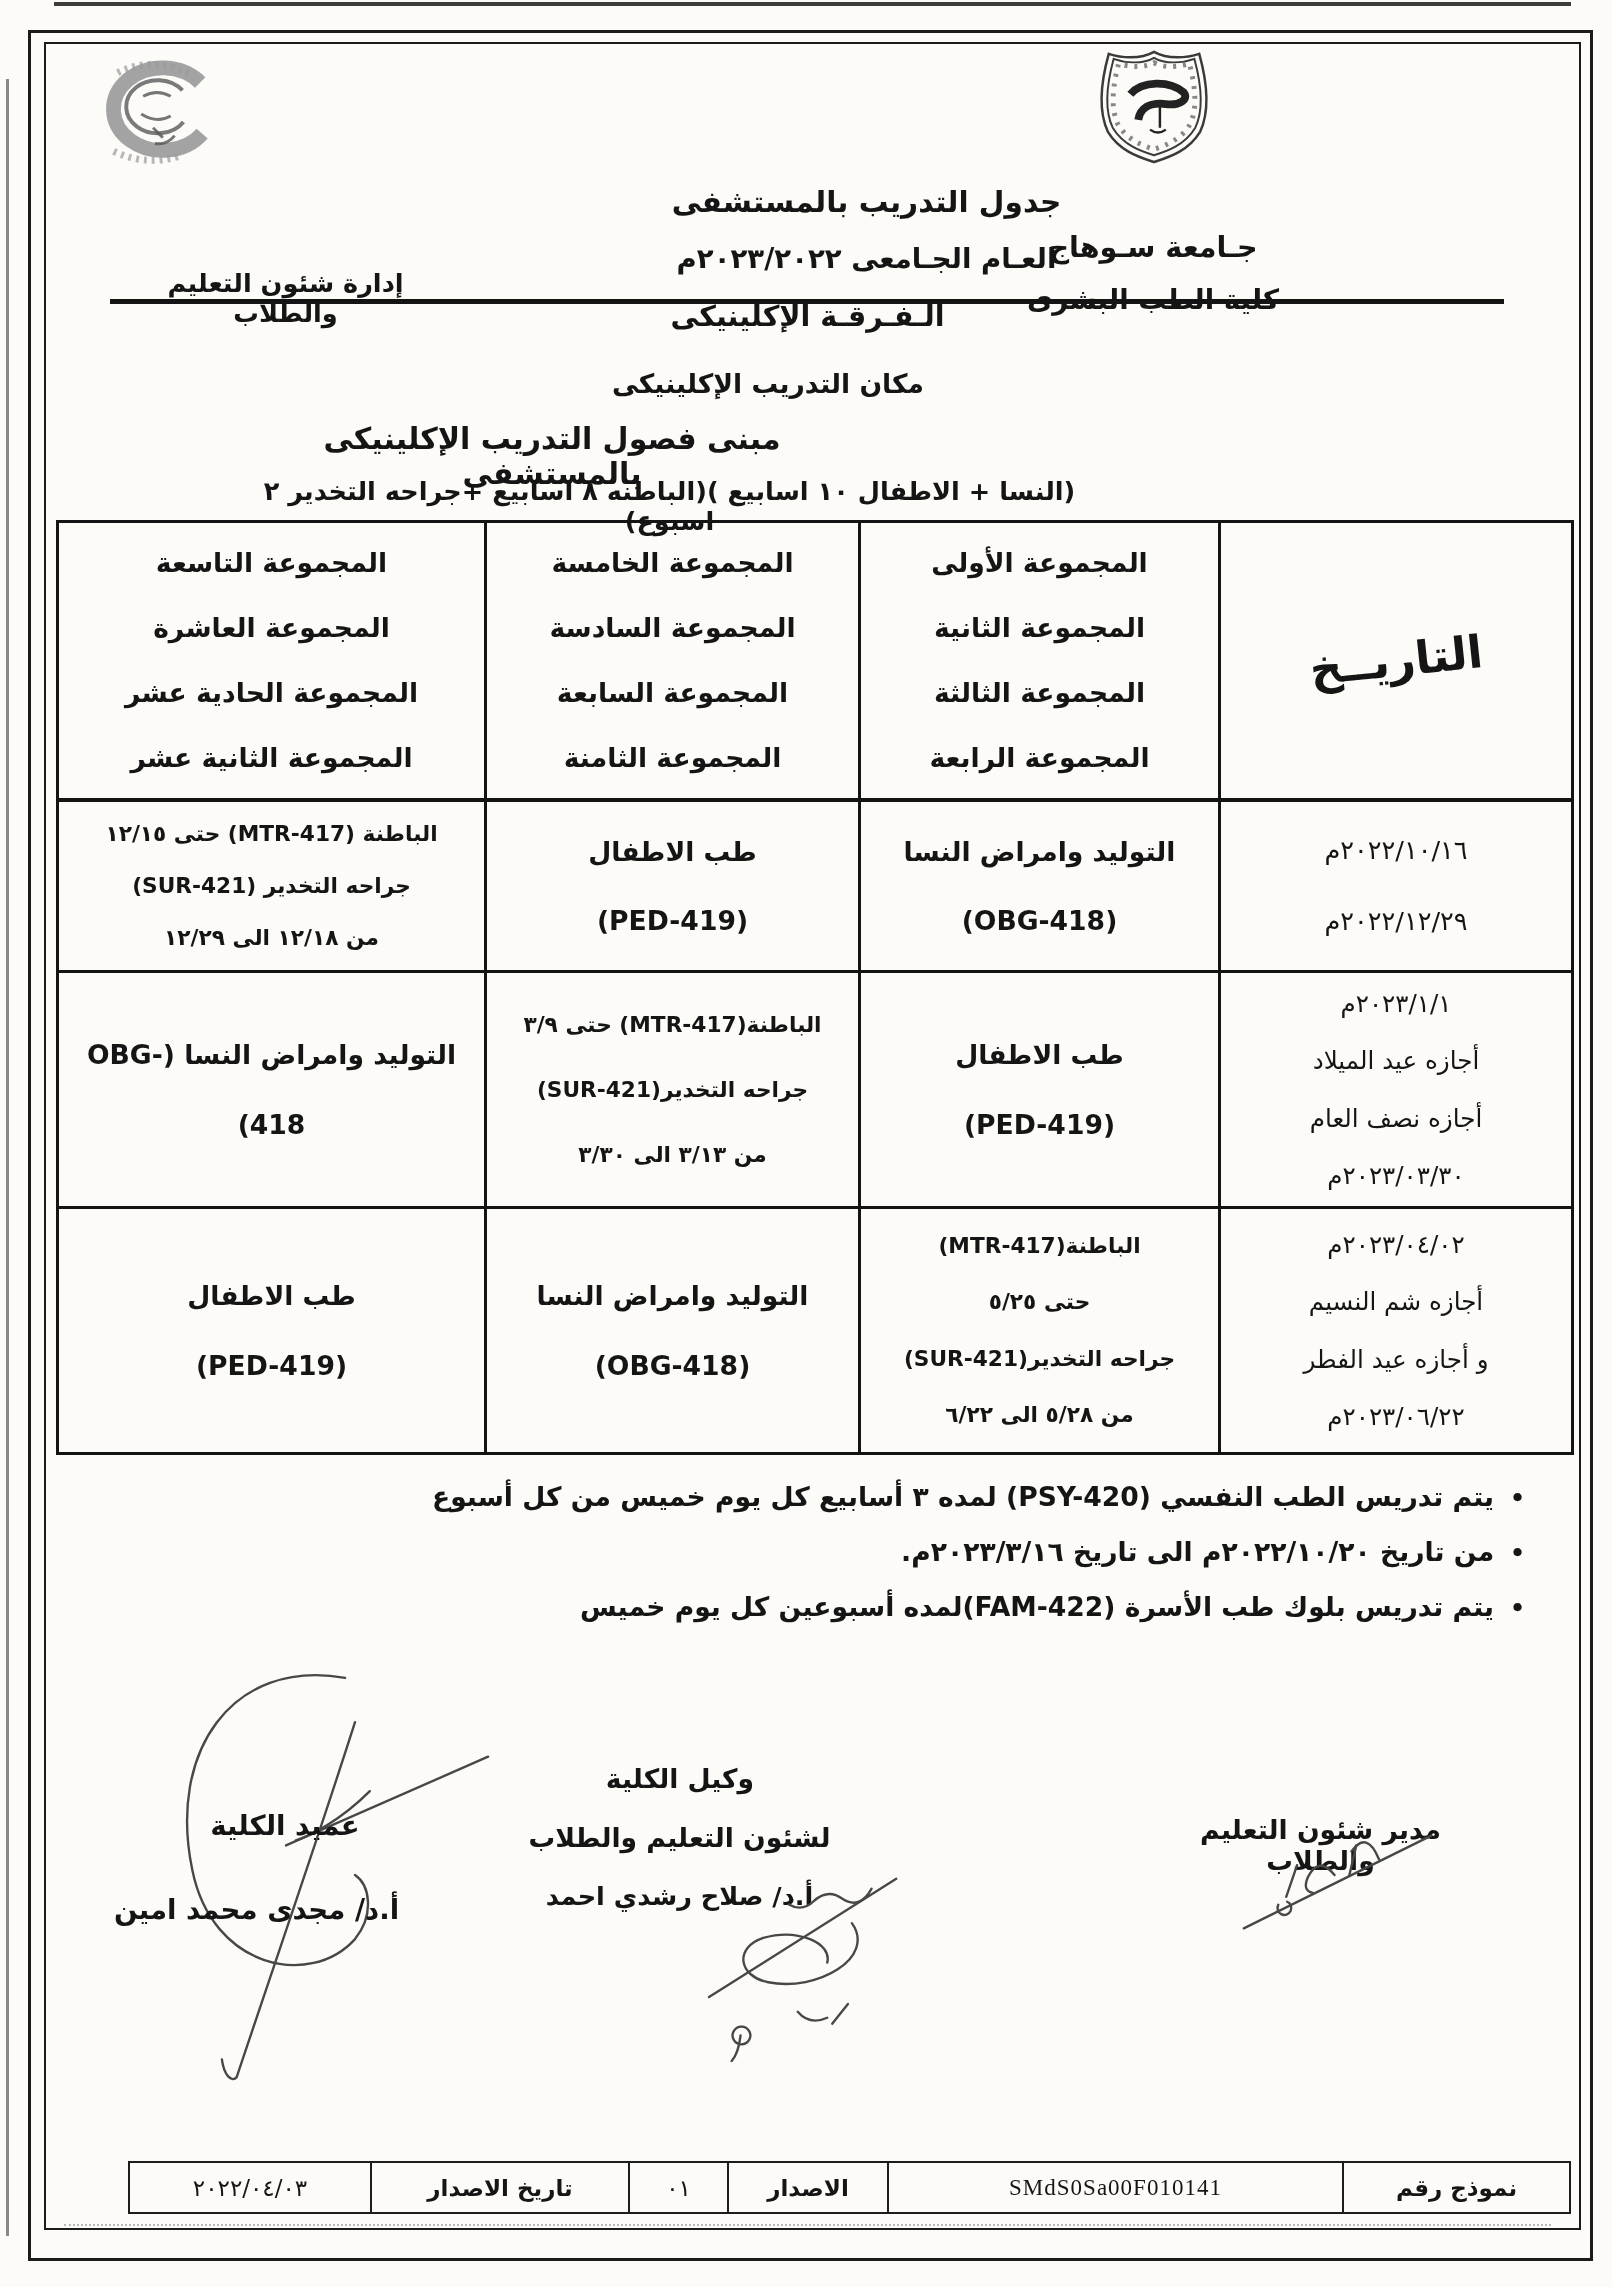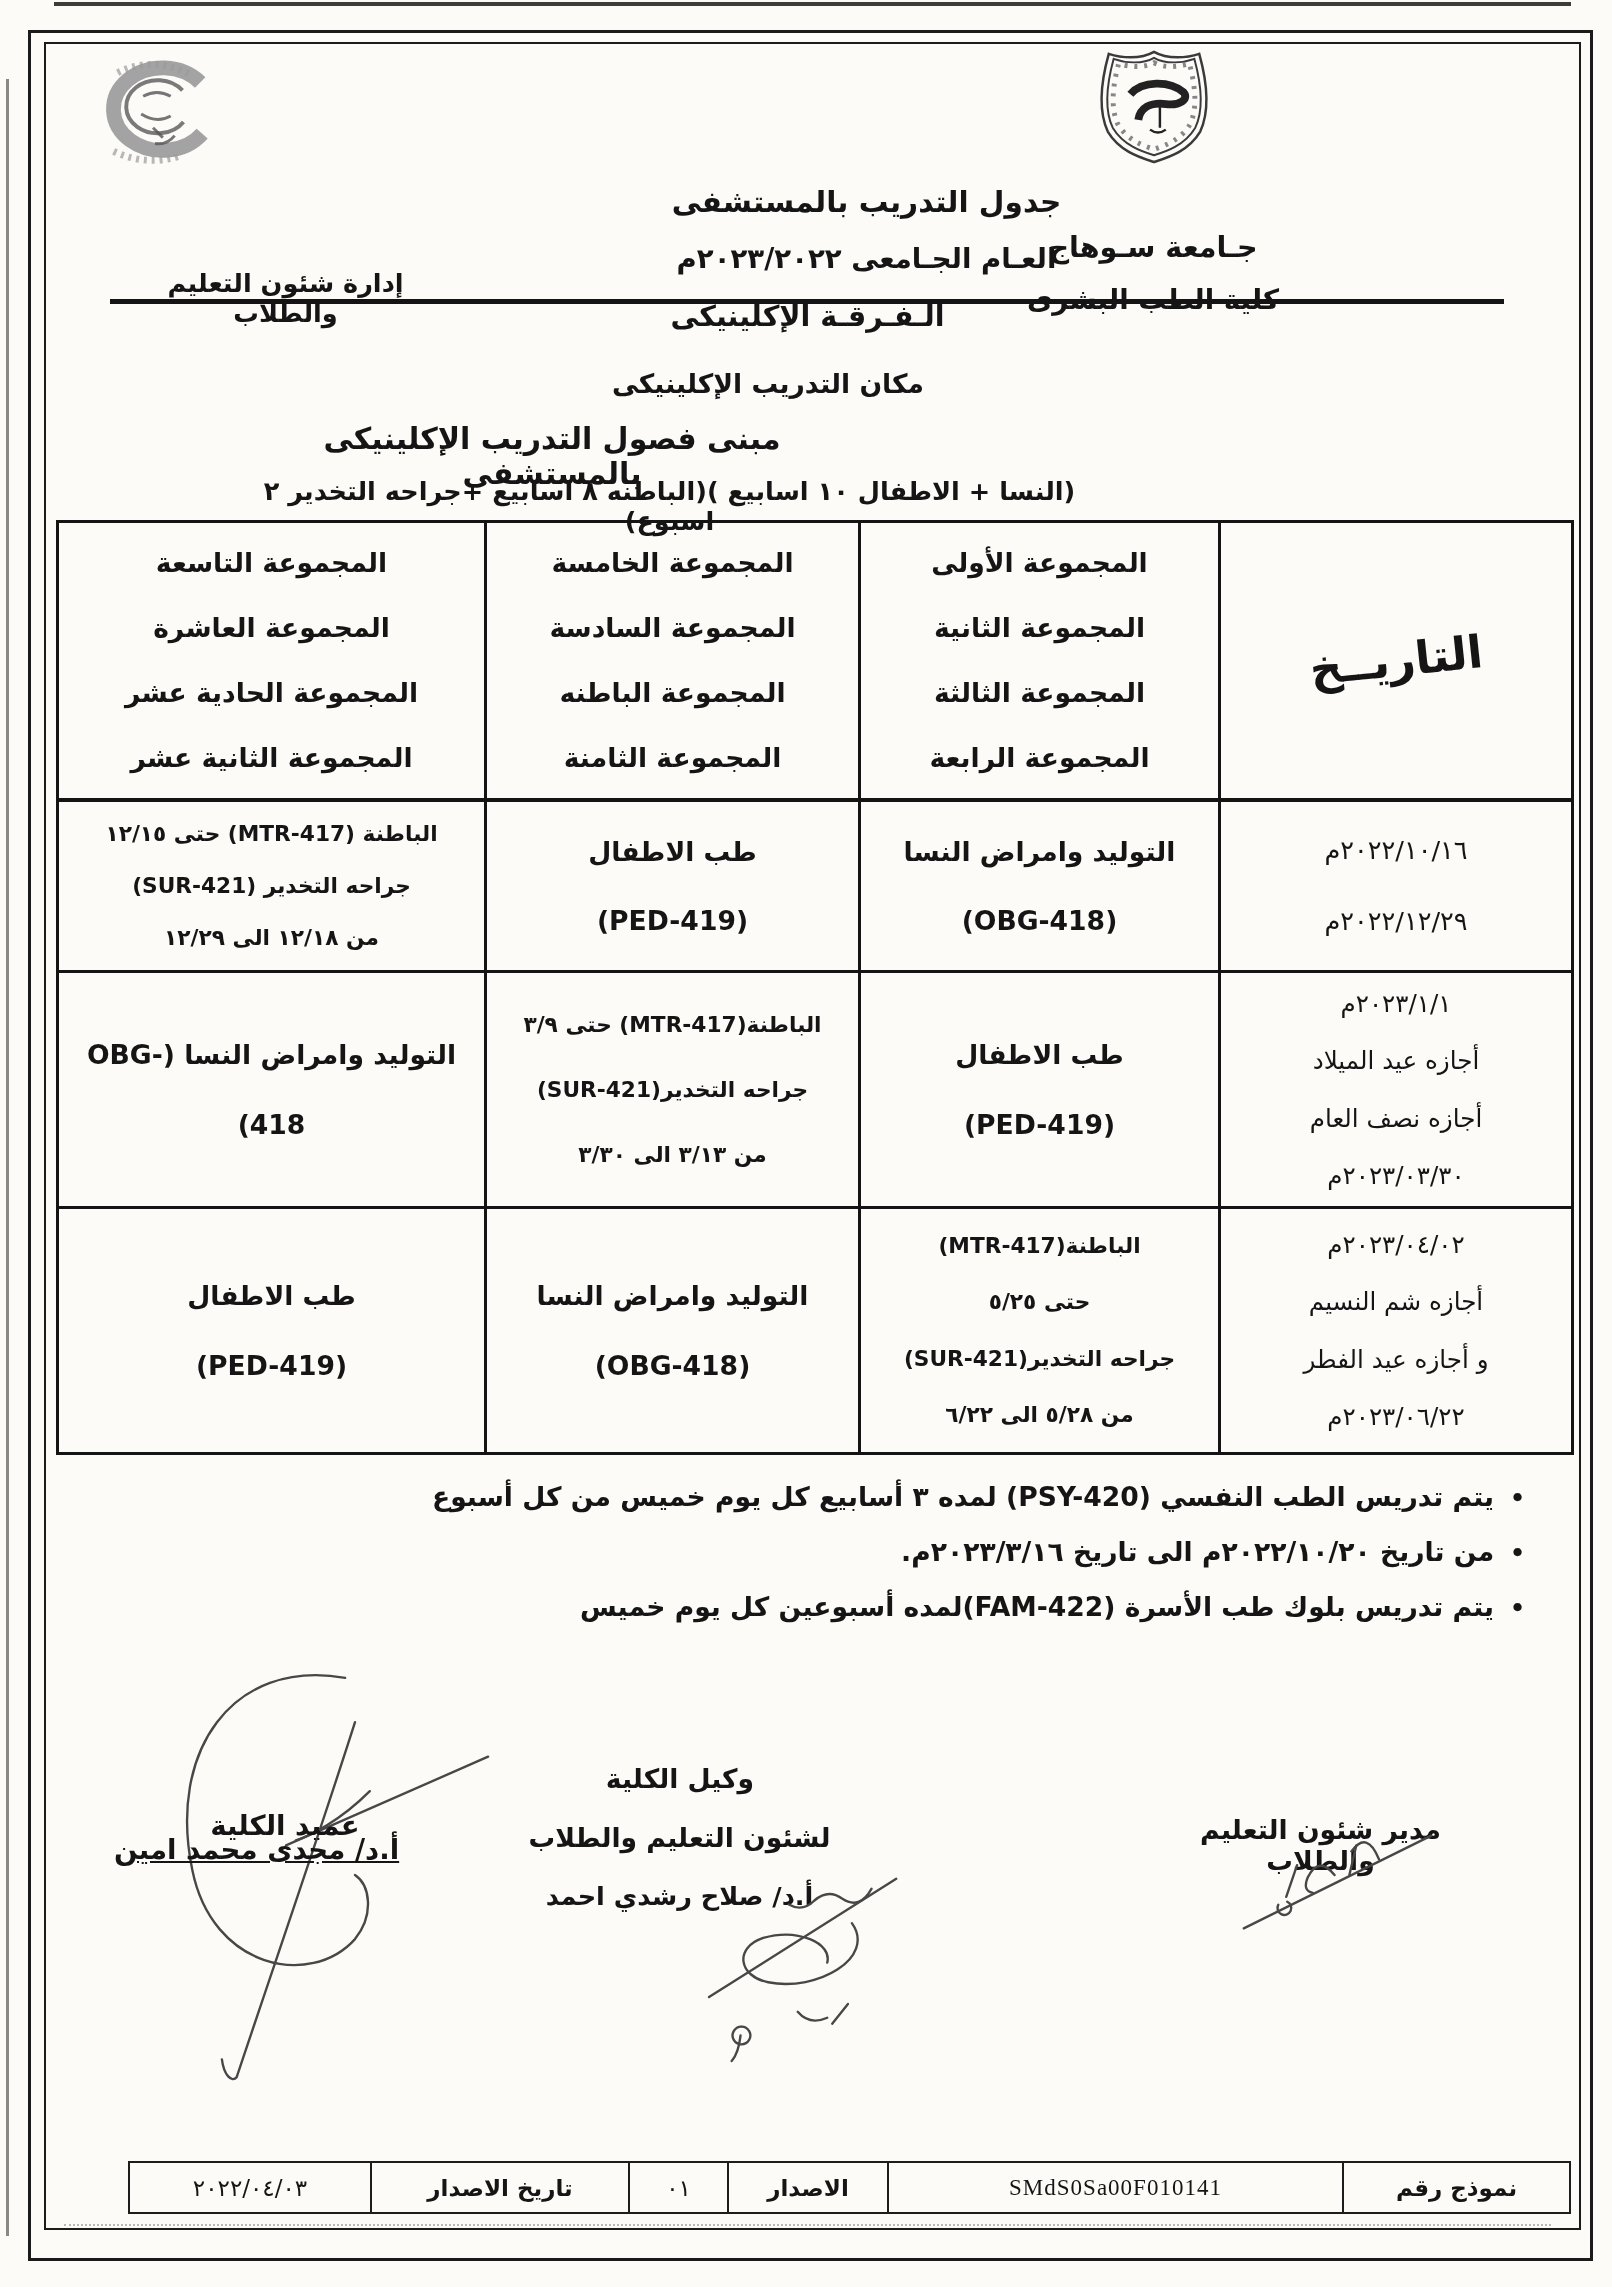--- a/index.html
+++ b/index.html
@@ -61,21 +61,21 @@
   .t-det-w4{font-size:21.7px;font-weight:bold;line-height:2.6;}
 
   
   .notes{left:246px;top:1466px;width:1267px;direction:rtl;list-style:none;margin:12px;padding:0;}
   .notes li{font-size:26.6px;font-weight:bold;text-align:right;margin-bottom:16.7px;line-height:1.45;}
   .notes li::before{content:"•";margin-left:15.8px;font-size:23.6px;}
 
   
   .sig-title{font-size:26.6px;}
   .dean-title{left:167px;top:1768px;width:236px;font-size:27.6px;}
-  .dean-name{left:89px;top:1792px;width:335px;font-size:27.6px;text-decoration:underline;}
+  .dean-name{left:89px;top:1852px;width:335px;font-size:27.6px;}
   .vice-title{left:552px;top:1722px;width:256px;}
   .vice-sub{left:517px;top:1781px;width:325px;}
   .vice-name{left:502px;top:1840px;width:355px;font-size:25.6px;}
   .dir-title{left:1148px;top:1773px;width:345px;font-size:26.6px;}
   .sig-svg{position:absolute;}
   .sig-svg path{fill:none;stroke:#474747;stroke-width:2.4;stroke-linecap:round;}
 
   
   table.formfoot{
     position:absolute;left:128px;top:2161px;width:1442px;
@@ -144,21 +144,21 @@
         <tr class="r0">
       <td class="dhead">
         <div class="tilt">التاريــخ</div>
       </td>
       <td class="ghead">المجموعة الأولى
 المجموعة الثانية
 المجموعة الثالثة
 المجموعة الرابعة</td>
       <td class="ghead">المجموعة الخامسة
 المجموعة السادسة
-المجموعة الباطنه
+المجموعة السابعة
 المجموعة الثامنة</td>
       <td class="ghead">المجموعة التاسعة
 المجموعة العاشرة
 المجموعة الحادية عشر
 المجموعة الثانية عشر</td>
     </tr>
     <tr class="r1">
       <td class="t-dates">٢٠٢٢/١٠/١٦م
 ٢٠٢٢/١٢/٢٩م</td>
       <td class="t-main">التوليد وامراض النسا

